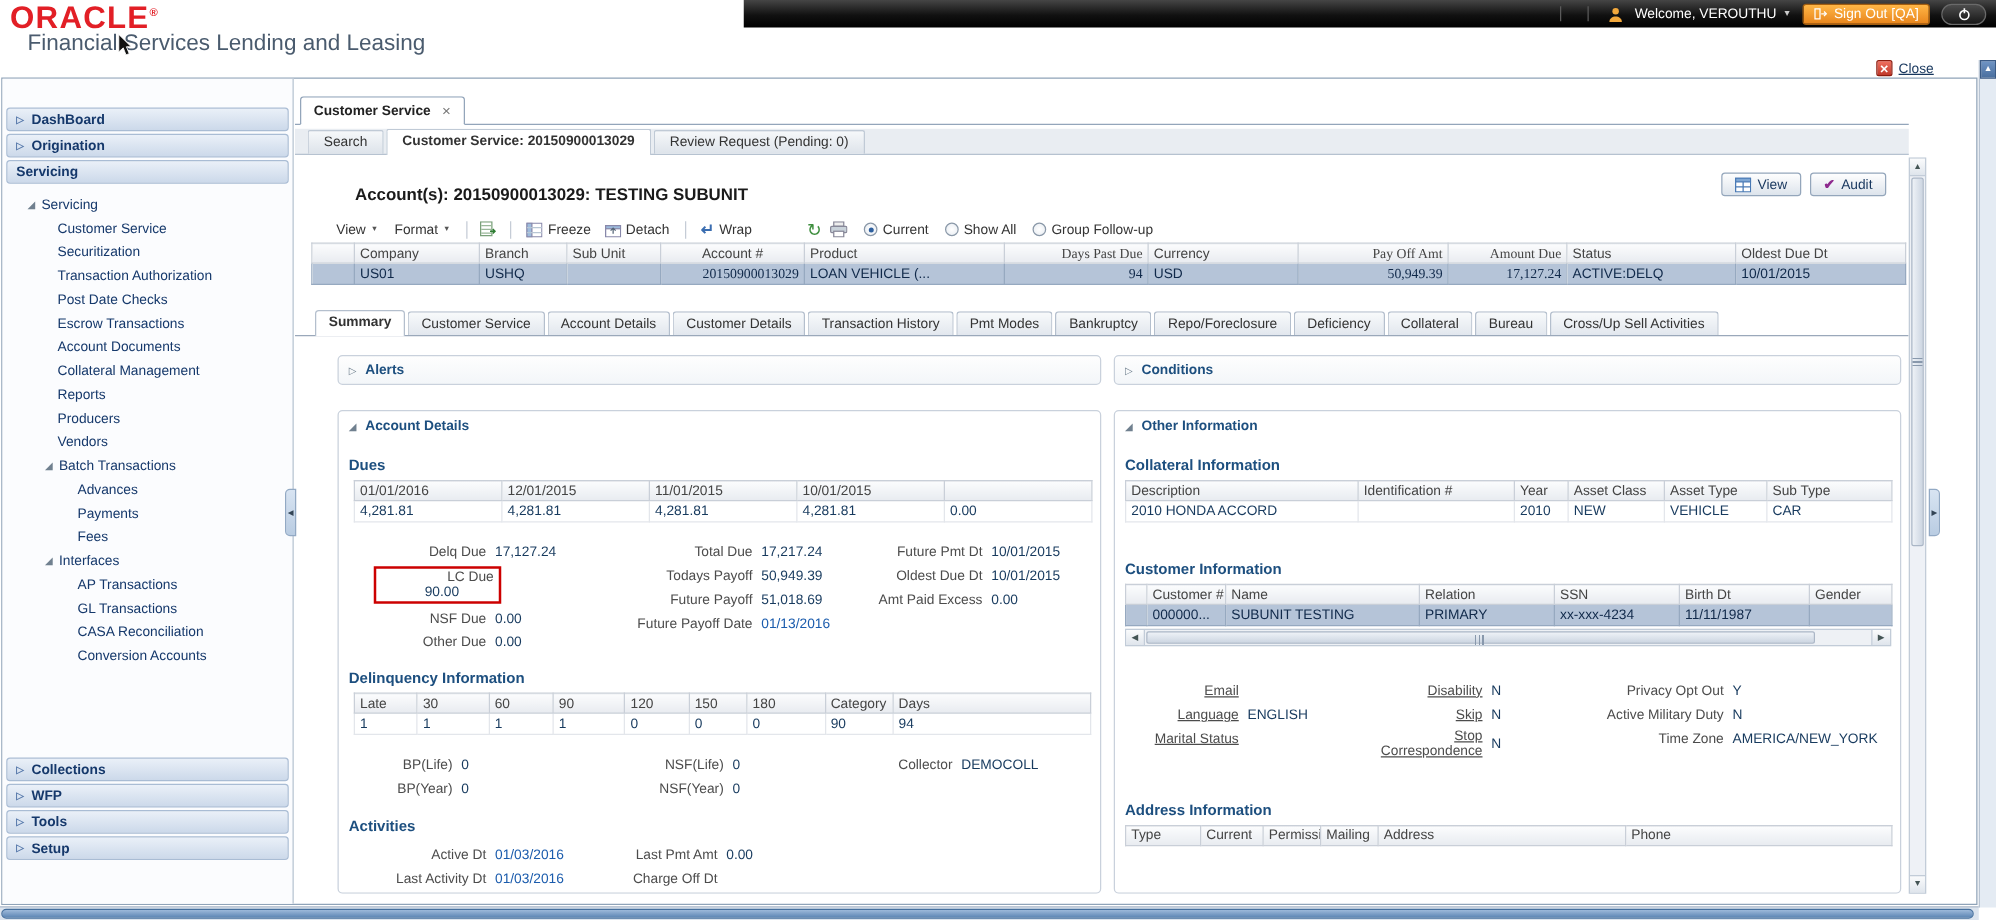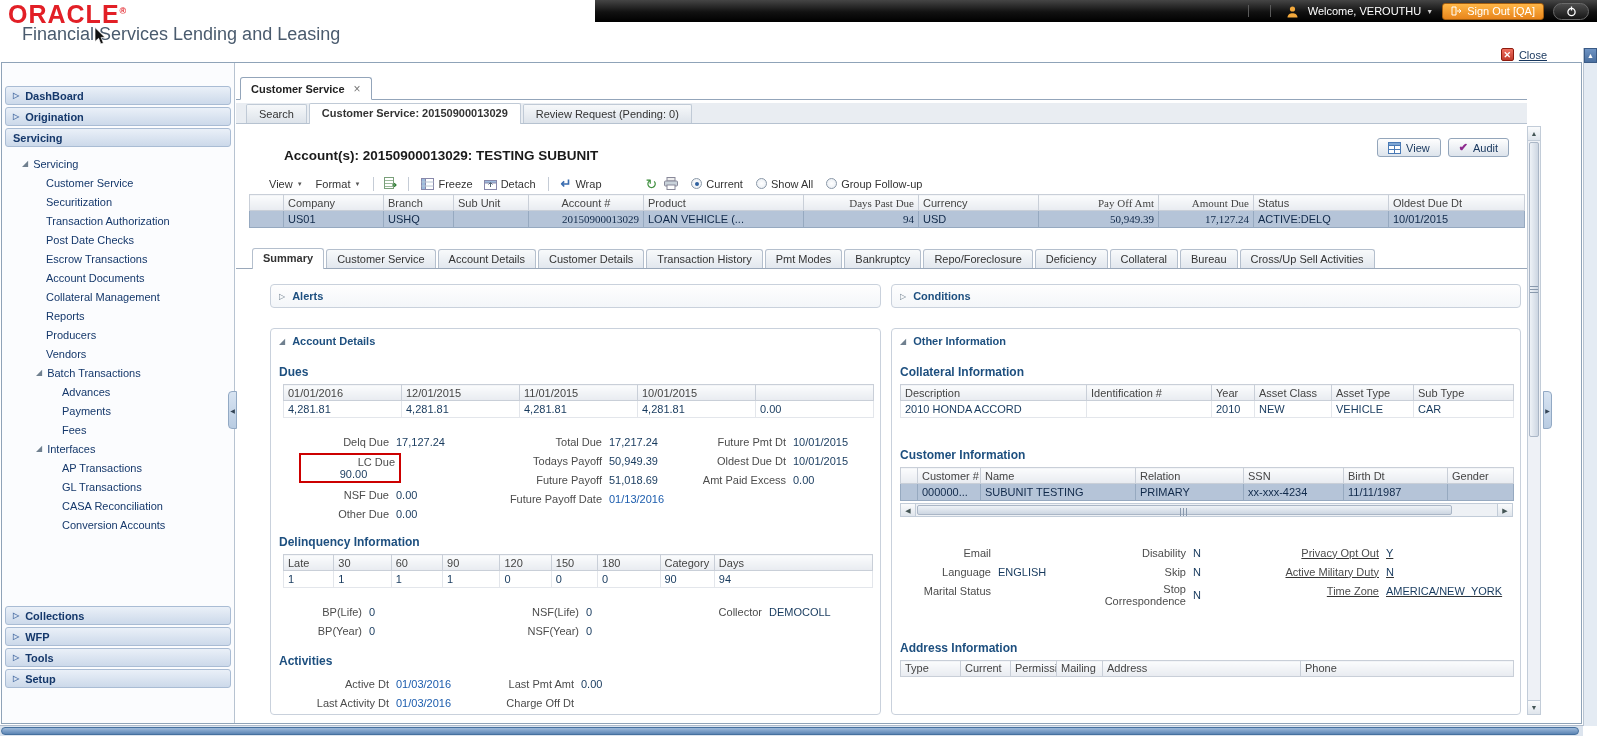--- a/index.html
+++ b/index.html
@@ -117,26 +117,26 @@
   .box-title { font-weight:bold; color:#1d4f7f; }
   .open-box { border:1px solid #c9d1dc; border-radius:4px; background:#fff; height:387px; overflow:hidden; }
   .box-head { padding:6px 8px 2px; display:flex; align-items:center; gap:7px; }
   .box-body { padding:0 8px 0 6px;margin-top:16px; }
   .sec-heading { font-weight:bold; color:#1d4f7f; font-size:12px; margin:10px 0 5px 2px; }
   .mt14 { margin-top:14px; } .mt16 { margin-top:16px; } .mt30 { margin-top:30px; } .mt34 { margin-top:34px; }
   .dues-table, .delinq-table { width:590px; margin-left:6px; }
   .fields3 { display:flex; margin:16px 0 6px; }
   .fcol { display:flex; flex-direction:column; gap:4px; }
   .fc1 { width:195px; } .fc2 { width:212px; } .fc3 { flex:1; }
-  .pfc1 { width:195px; } .pfc2 { width:190px; } .pfc3 { flex:1;text-decoration:underline; }
+  .pfc1 { width:195px; } .pfc2 { width:190px; } .pfc3 { flex:1; }
   .lvrow { display:flex; align-items:center; min-height:15px; }
   .lbl { text-align:right; color:#4c4c4c; flex:none; }
   .val { margin-left:7px; color:#173a5e; }
   .val.link, a.link, .linktext { color:#1b5cad; cursor:pointer; }
-  .w78{width:78px;} .w85{width:85px;} .w90{width:90px;} .w93{width:93px;} .w96{width:96px;} .w102{width:102px;} .w107{width:107px;} .w112{width:112px;} .w130{width:130px;}
+  .w78{width:78px;} .w85{width:85px;} .w90{width:90px;} .w93{width:93px;text-decoration:underline;} .w96{width:96px;} .w102{width:102px;} .w107{width:107px;} .w112{width:112px;} .w130{width:130px;}
   .lvrow.red { border:2px solid #cc0000; padding:1px 4px; margin-left:22px; width:auto; align-self:flex-start;flex-direction:column; }
   .rtable { width:613px; margin-left:2px; }
   .cust-table th { height:26px; white-space:normal; vertical-align:middle; }
   .addr-table th { height:26px; white-space:normal; vertical-align:top; }
   
   .chscroll { width:613px; margin:2px 0 0 2px; height:14px; display:flex; border:1px solid #c2ccd8; background:#eef1f5; }
   .chs-btn { width:15px; flex:none; text-align:center; font-size:7px; line-height:13px; color:#455; cursor:pointer;
     background:linear-gradient(#fafbfc,#dfe5ec); border-right:1px solid #c2ccd8; }
   .chs-btn.rgt { border-right:none; border-left:1px solid #c2ccd8; }
   .chs-track { flex:1; position:relative; }

